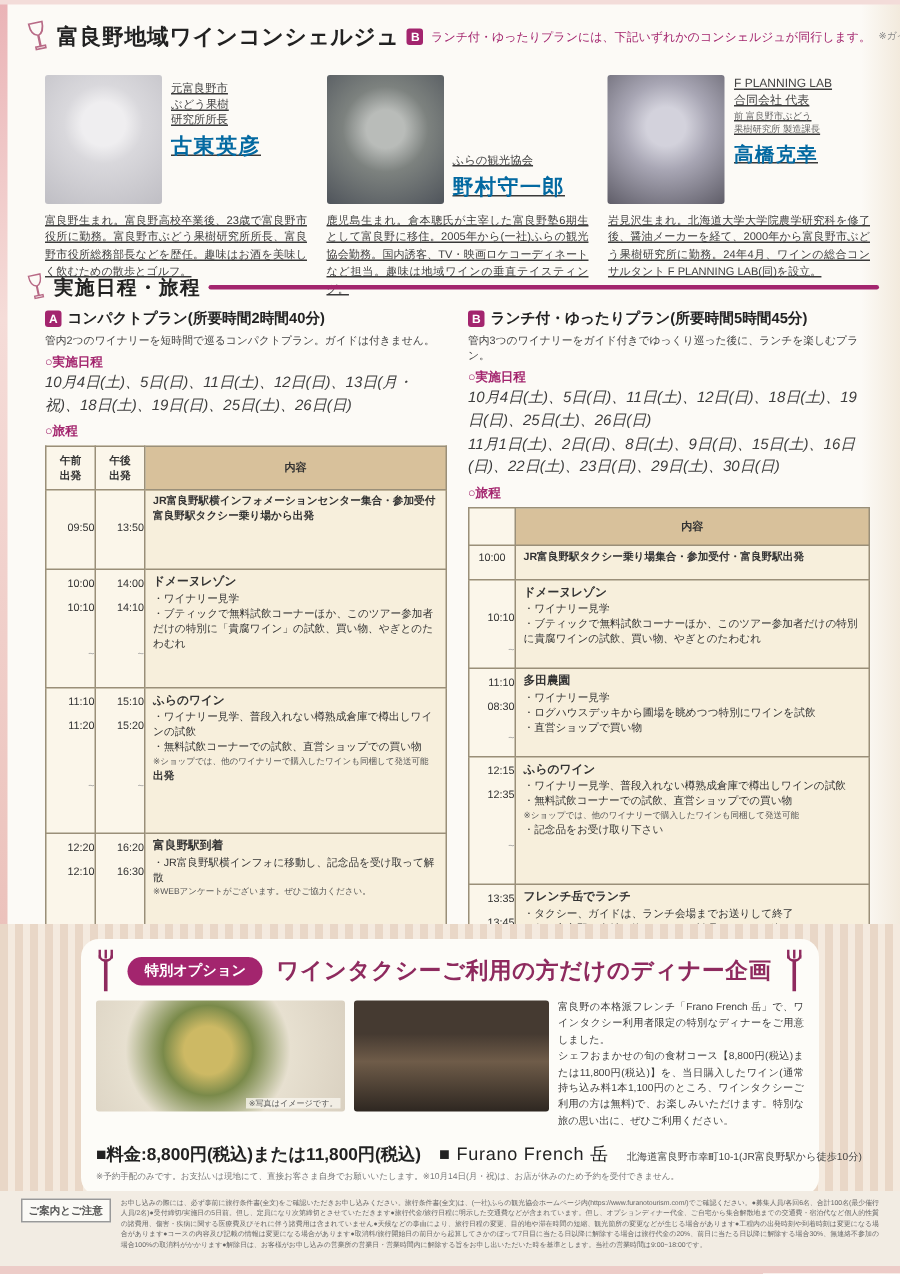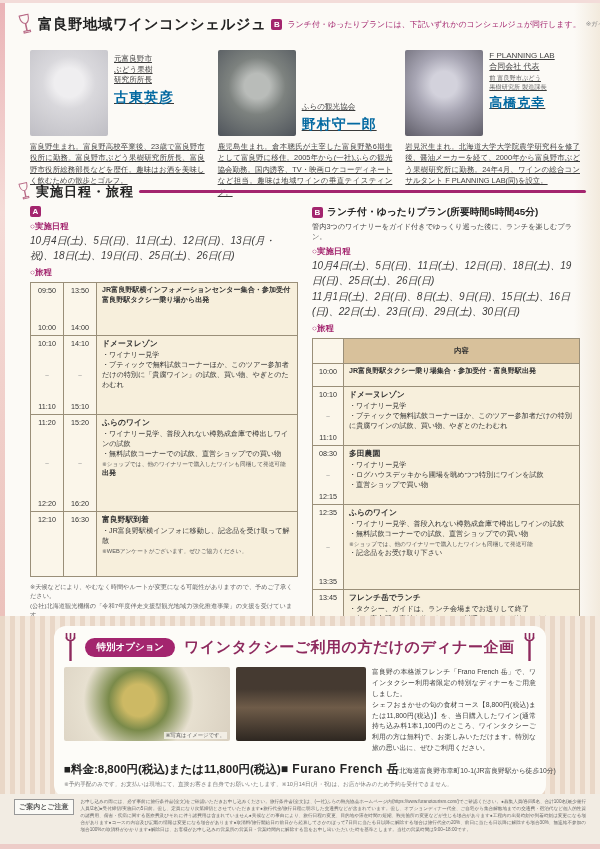--- a/index.html
+++ b/index.html
@@ -48,21 +48,21 @@
   .plan-title{font-size:9.8px;font-weight:bold;color:#222;}
   .plan-desc{font-size:7.2px;color:#444;margin-top:3px;}
   .plan-label{font-size:8.4px;font-weight:bold;color:#a3256e;margin-top:4px;}
   .dates{font-size:10px;line-height:1.5;color:#3d3d3d;margin-top:1px;font-style:italic;}
 
   table.sched{border-collapse:collapse;width:100%;margin-top:4px;border:1.5px solid #57503f;background:#f7efdc;}
   table.sched td{border:1px solid #9a8f79;vertical-align:top;}
   .th-cell{background:#d8c19b;font-weight:bold;font-size:7.4px;text-align:center;vertical-align:middle !important;color:#333;padding:2px 0;}
   .tc{width:32px;background:#fbf6ea;text-align:center;font-size:7.2px;color:#333;padding:3px 0;}
   .tcB{width:30px;}
-  .tcol{display:flex;flex-direction:column;justify-content:space-between;align-items:center;height:100%;box-sizing:border-box;}
+  .tcol{display:flex;flex-direction:column;justify-content:space-between;align-items:flex-end;height:100%;box-sizing:border-box;margin-top:17px;}
   .wave{color:#999;font-size:7px;}
   .cc{padding:3px 5px;font-size:7.1px;line-height:1.4;color:#333;}
   .cc .nm{font-weight:bold;font-size:7.8px;margin-bottom:1px;}
   .cc .bd{white-space:pre-line;}
   .cc .nt{font-size:5.7px;color:#555;margin-top:1px;}
   .cc .bold{font-weight:bold;}
   .ccol{display:flex;flex-direction:column;justify-content:flex-start;height:100%;box-sizing:border-box;}
   .tA .hr td{height:22px;}
   .tA .r1 td{height:46px;}
   .tA .r2 td{height:72px;}
@@ -83,23 +83,23 @@
   #dinner-card{width:492px;margin:10px auto 0;background:#fdfcf8;border-radius:12px;padding:7px 10px 8px;box-sizing:border-box;}
   #dinner-head{display:flex;align-items:center;justify-content:center;gap:9px;}
   .opt-badge{background:#a3256e;color:#fff;font-size:9.5px;font-weight:bold;padding:3px 11px;border-radius:11px;white-space:nowrap;}
   .dinner-title{font-size:15px;font-weight:bold;color:#8e2a5e;letter-spacing:.5px;white-space:nowrap;}
   #dinner-row{display:flex;gap:6px;margin-top:6px;}
   .dphoto{height:74px;border-radius:2px;flex:none;position:relative;}
   .dp1{width:166px;background:radial-gradient(circle at 45% 45%,#cdb964 0 16%,#7a8a4a 30%,#e7e0d0 55%,#d9d0c0);}
   .dp2{width:130px;background:linear-gradient(180deg,#453a31 0 30%,#6f5c49 55%,#2e2721);}
   .dp-cap{position:absolute;right:3px;bottom:2px;font-size:5.4px;color:#5a5a5a;background:rgba(250,247,240,.75);padding:0 2px;}
   .dinner-body{font-size:6.8px;line-height:1.6;text-align:justify;color:#3c3c3c;}
-  #price-row{display:flex;align-items:baseline;margin-top:7px;white-space:nowrap;}
+  #price-row{display:flex;align-items:baseline;gap:12px;margin-top:7px;white-space:nowrap;}
   .price{font-size:11.5px;font-weight:bold;color:#222;}
-  .venue{font-size:12px;font-weight:bold;color:#222;letter-spacing:.5px;}
+  .venue{font-size:12px;font-weight:normal;color:#222;letter-spacing:.5px;}
   .addr{font-size:6.8px;color:#444;}
   .dinner-note{font-size:5.7px;color:#777;margin-top:3px;}
 
   
   #footer{top:794px;left:0;width:600px;height:50px;background:#f2ece3;padding:5px 14px 0;box-sizing:border-box;display:flex;gap:7px;}
   .f-label{flex:none;border:1px solid #999;background:#fbfaf6;color:#555;font-size:7px;font-weight:bold;padding:2px 4px;height:fit-content;white-space:nowrap;}
   .f-text{font-size:4.6px;line-height:1.5;color:#666;text-align:justify;}
 </style>
 </head>
 <body>
@@ -164,27 +164,36 @@
   </svg>
   <span class="s-title">実施日程・旅程</span>
   <span class="h-line"></span>
 </div>
 
 <div class="abs" id="plans">
 
   <div class="plan">
     <div class="plan-head">
       <span class="badge-sq">A</span>
-    </div>
+      <span class="plan-title">コンパクトプラン(所要時間2時間40分)</span>
+    </div>
+    <div class="plan-desc">管内2つのワイナリーを短時間で巡るコンパクトプラン。ガイドは付きません。</div>
     <div class="plan-label">○実施日程</div>
     <div class="dates">10月4日(土)、5日(日)、11日(土)、12日(日)、13日(月・祝)、18日(土)、19日(日)、25日(土)、26日(日)</div>
     <div class="plan-label">○旅程</div>
 
     <table class="sched tA">
       <tbody>
+          <tr class="hr">
+        <td class="th-cell tc pre">午前
+出発</td>
+        <td class="th-cell tc pre">午後
+出発</td>
+        <td class="th-cell">内容</td>
+      </tr>
       <tr class="r1">
         <td class="tc">
               <div class="tcol">
                 <span>09:50</span>
                 <span>10:00</span>
               </div>
             </td>
         <td class="tc">
               <div class="tcol">
                 <span>13:50</span>

